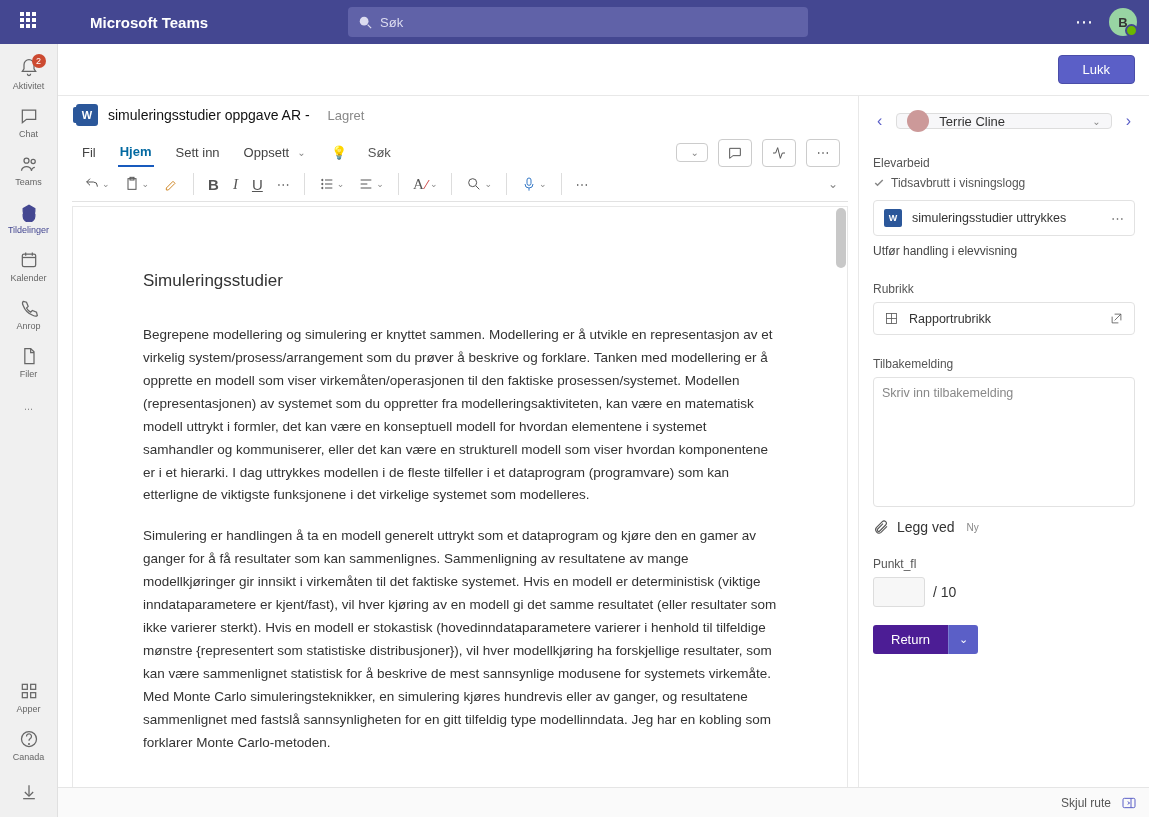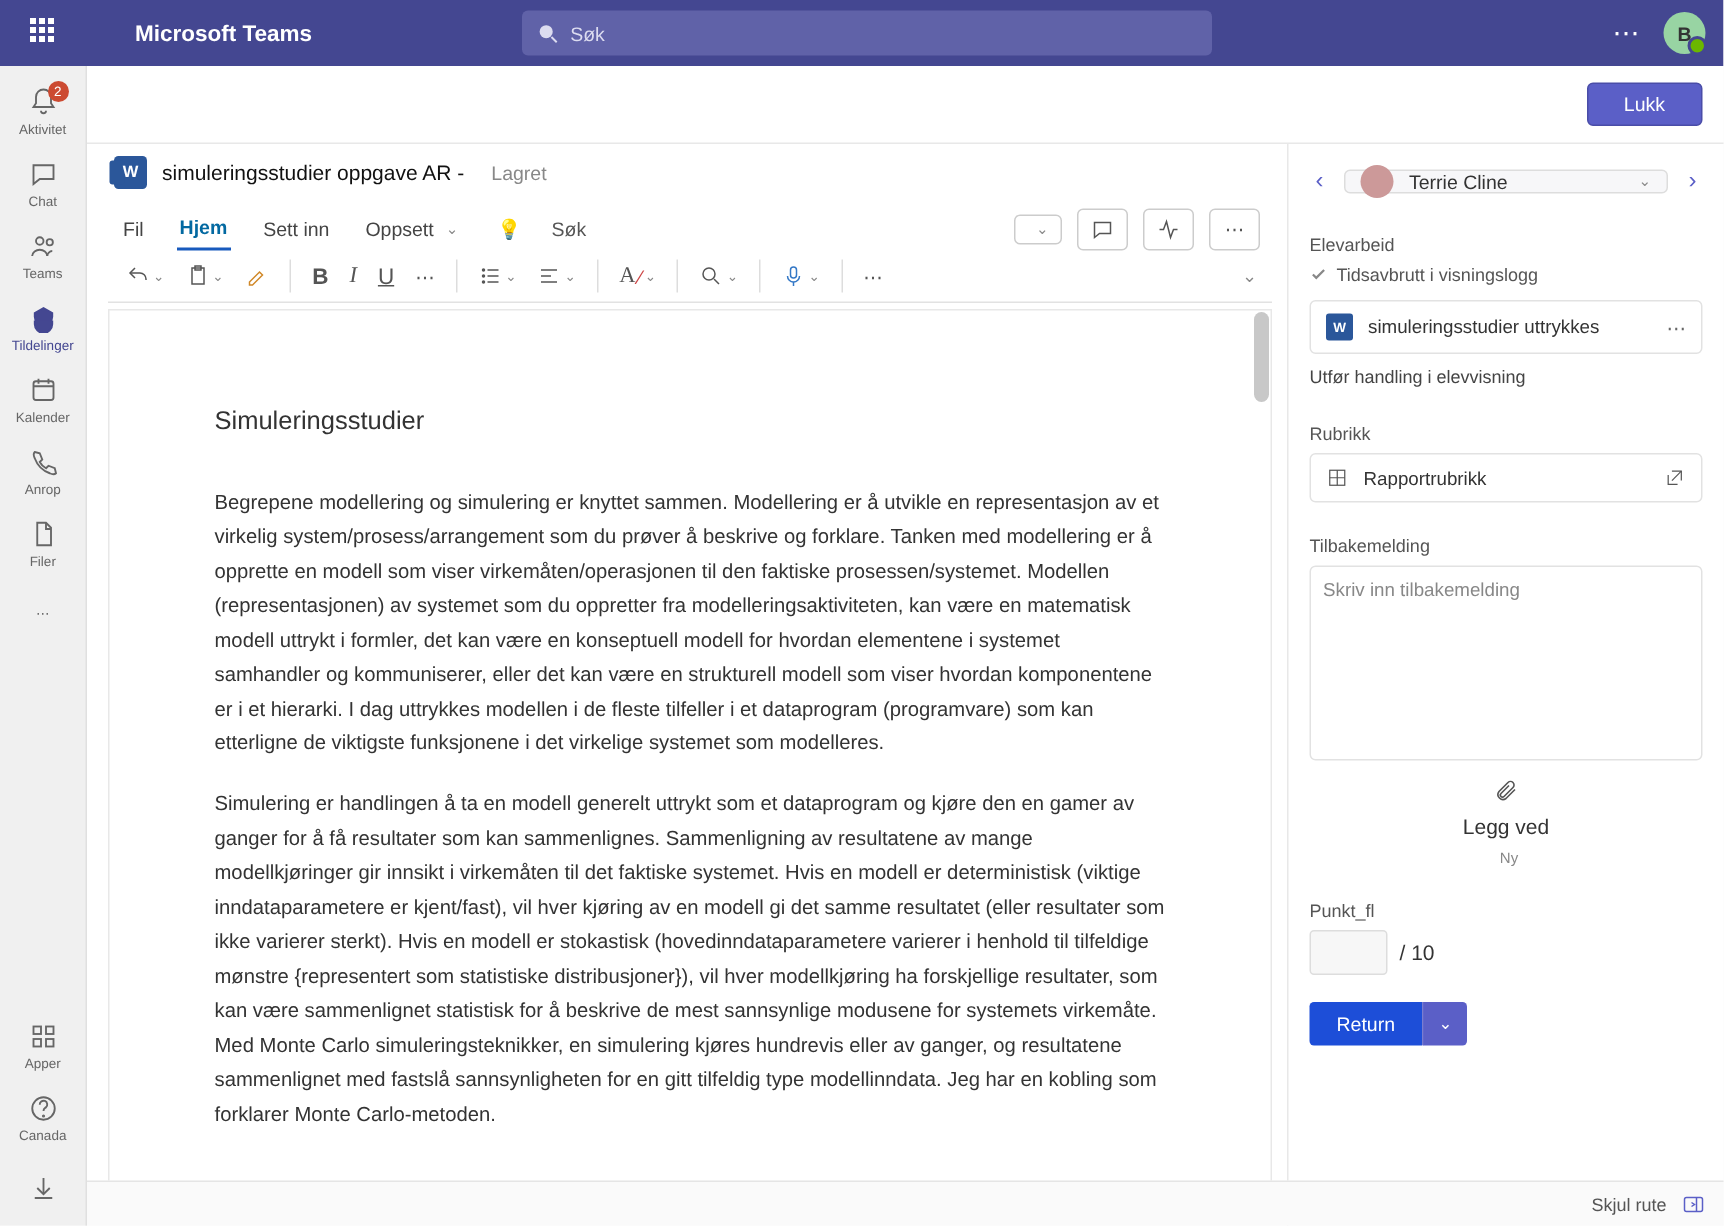--- a/index.html
+++ b/index.html
@@ -91,30 +91,30 @@
 .filecard .fmore{color:#666;cursor:pointer;}
 
 .sidepanel .linklbl{font-size:12px;color:#444;margin-bottom:16px;cursor:pointer;}
 
 .rubriccard{border:1px solid #e2e2e2;border-radius:4px;padding:8px 10px;display:flex;align-items:center;gap:10px;margin-bottom:14px;cursor:pointer;}
 .rubriccard svg{width:15px;height:15px;stroke:#555;fill:none;stroke-width:1.3;}
 .rubriccard .rname{flex:1;font-size:12.5px;}
 .rubriccard .ropen{color:#555;}
 
 .fbbox{border:1px solid #e2e2e2;border-radius:4px;min-height:130px;padding:8px;font-size:12.5px;color:#888;margin-bottom:12px;}
-.attach{display:flex;align-items:center;gap:8px;font-size:14px;margin-bottom:14px;cursor:pointer;flex-direction:column;}
+.attach{display:flex;align-items:center;gap:8px;font-size:14px;margin-bottom:14px;cursor:pointer;}
 .attach svg{width:16px;height:16px;stroke:#555;fill:none;stroke-width:1.6;}
 .attach .ny{font-size:10px;color:#888;margin-left:4px;}
 
 .points{display:flex;align-items:center;gap:8px;margin-bottom:18px;}
 .points input{width:52px;height:30px;border:1px solid #ddd;border-radius:3px;background:#f7f7f7;padding:0 6px;}
 .points .max{font-size:14px;color:#333;}
 
 .returnrow{display:flex;}
-.returnbtn{background:#1d4ed8;color:#fff;border:none;border-radius:3px 0 0 3px;padding:7px 18px;font-size:13px;cursor:pointer;}
+.returnbtn{background:#4c1d95;color:#fff;border:none;border-radius:3px 0 0 3px;padding:7px 18px;font-size:13px;cursor:pointer;}
 .returndd{background:#5b5fc7;color:#fff;border:none;border-left:1px solid #7a7dd0;border-radius:0 3px 3px 0;padding:7px 10px;cursor:pointer;font-size:11px;}
 
 .bottombar{position:absolute;right:0;bottom:0;height:30px;left:58px;border-top:1px solid #e5e5e5;display:flex;justify-content:flex-end;align-items:center;padding:0 12px;font-size:12px;color:#555;gap:10px;background:#fafafa;}
 .bottombar svg{width:16px;height:16px;stroke:#5b5fc7;fill:none;stroke-width:1.5;}
 </style>
 </head>
 <body>
 
 <div class="topbar">
   <div class="waffle">

